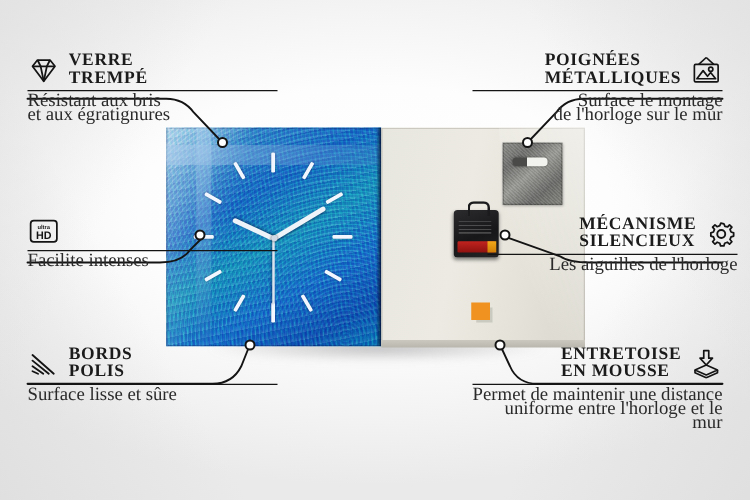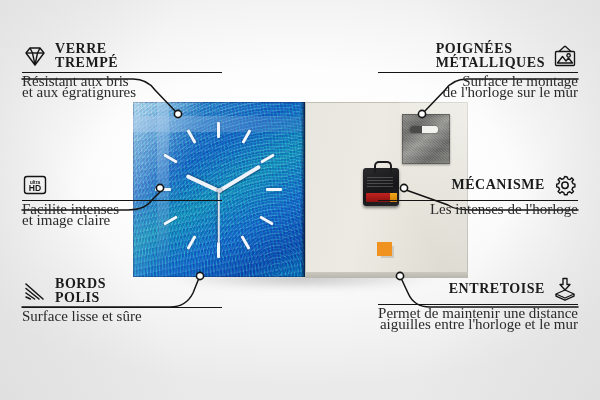--- a/index.html
+++ b/index.html
@@ -255,21 +255,20 @@
   <div class="callout left" style="left:22px;top:173px;">
     <div class="head">
       <svg class="ic" viewBox="0 0 26 24">
         <rect x="2.5" y="3.5" width="21" height="17" rx="2.5" fill="none" stroke="#141414" stroke-width="1.4"></rect>
         <text x="13" y="10.6" font-family="Liberation Sans, sans-serif" font-size="4.6" font-weight="bold" text-anchor="middle" fill="#141414">ultra</text>
         <text x="13" y="18" font-family="Liberation Sans, sans-serif" font-size="8.6" font-weight="bold" text-anchor="middle" fill="#141414">HD</text>
       </svg>
     </div>
     <div class="rule"></div>
     <div class="desc">Facilite intenses</div>
-    <div class="desc">et image claire</div>
   </div>
 
   <div class="callout left" style="left:22px;top:277px;">
     <div class="head">
       <svg class="ic" viewBox="0 0 26 24">
         <g stroke="#141414" stroke-width="1.5" stroke-linecap="round">
           <path d="M4 5 L21 20"></path>
             <path d="M4 9.5 L17 20"></path>
             <path d="M4 14 L12.6 20"></path>
             <path d="M4 18 L8.4 20"></path>
@@ -298,47 +297,49 @@
           <path d="M5.5 19 L10.5 12.5 L14 17 L16.5 14 L20.5 19 Z"></path>
           <circle cx="16.6" cy="11.4" r="1.7"></circle>
         </g>
       </svg>
     </div>
     <div class="rule"></div>
     <div class="desc">Surface le montage</div>
     <div class="desc">de l'horloge sur le mur</div>
   </div>
 
-  <div class="callout right" style="left:378px;top:173px;">
+  <div class="callout right" style="left:390px;top:173px;">
     <div class="head">
       <div>
         <div class="title">MÉCANISME</div>
+        <div class="title">SILENCIEUX</div>
       </div>
       <svg class="ic" viewBox="0 0 26 24">
         <g fill="none" stroke="#141414" stroke-width="1.5" stroke-linejoin="round">
           <path d="M13 3.2 l2.6 .6 .9 2.2 2.3 .5 1.6 -1.8 2 2 -1.6 1.9 .9 2.2 2.2 .7 0 2.8 -2.2 .7 -.9 2.2 1.6 1.9 -2 2 -1.9 -1.6 -2.2 .9 -.7 2.2 -2.8 0 -.7 -2.2 -2.2 -.9 -1.9 1.6 -2 -2 1.6 -1.9 -.9 -2.2 -2.2 -.7 0 -2.8 2.2 -.7 .9 -2.2 -1.6 -1.9 2 -2 1.9 1.6 2.2 -.9 Z" transform="translate(-0.3,-0.4) scale(0.94) translate(0.8,0.9)"></path>
           <circle cx="13" cy="12.2" r="3.2"></circle>
         </g>
       </svg>
     </div>
     <div class="rule"></div>
-    <div class="desc">Les intenses de l'horloge</div>
+    <div class="desc">Les aiguilles de l'horloge</div>
   </div>
 
   <div class="callout right" style="left:378px;top:277px;">
     <div class="head">
       <div>
         <div class="title">ENTRETOISE</div>
+        <div class="title">EN MOUSSE</div>
       </div>
       <svg class="ic" viewBox="0 0 26 24">
         <g fill="none" stroke="#141414" stroke-width="1.35" stroke-linejoin="round">
           <path d="M11 1.5 h4 v6 h3 l-5 5.5 -5 -5.5 h3 Z"></path>
           <path d="M13 13 L4 17 L13 21 L22 17 Z"></path>
           <path d="M4 17 v2.2 L13 23.2 L22 19.2 V17"></path>
         </g>
       </svg>
     </div>
     <div class="rule"></div>
     <div class="desc">Permet de maintenir une distance</div>
-    <div class="desc">aiguilles entre l'horloge et le mur</div>
+    <div class="desc">uniforme entre l'horloge et le mur</div>
   </div>
 
 </div>
 
 </body></html>

